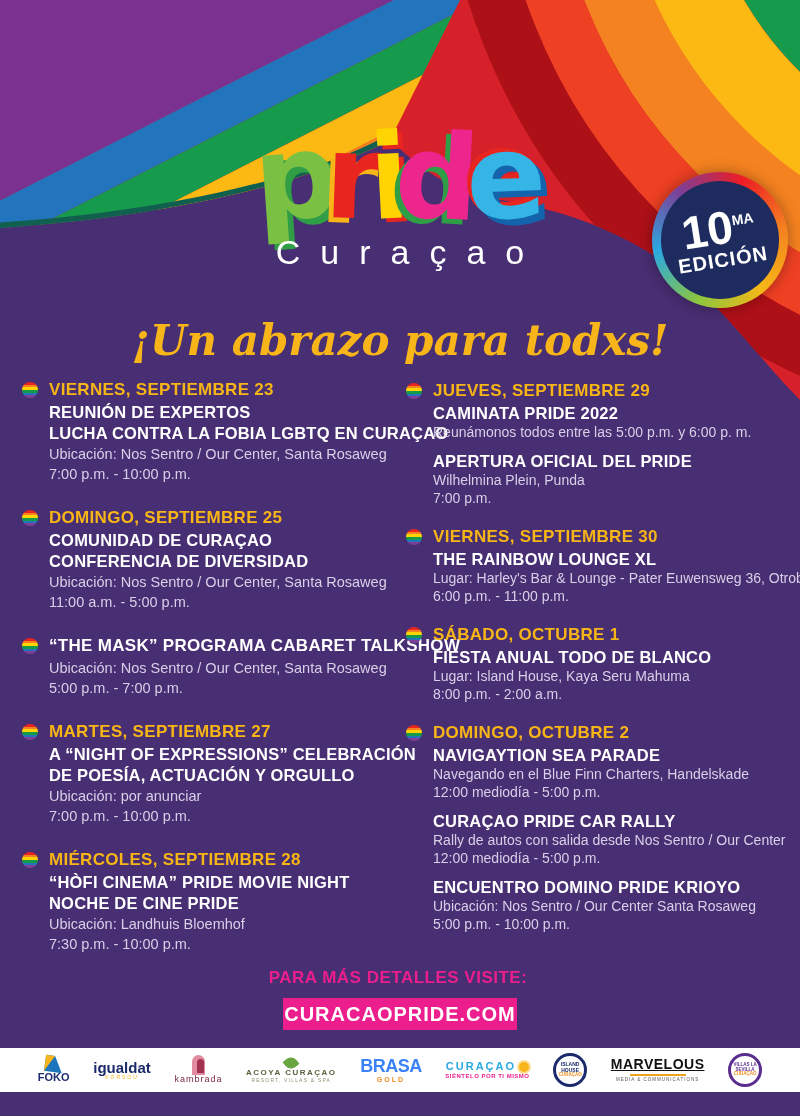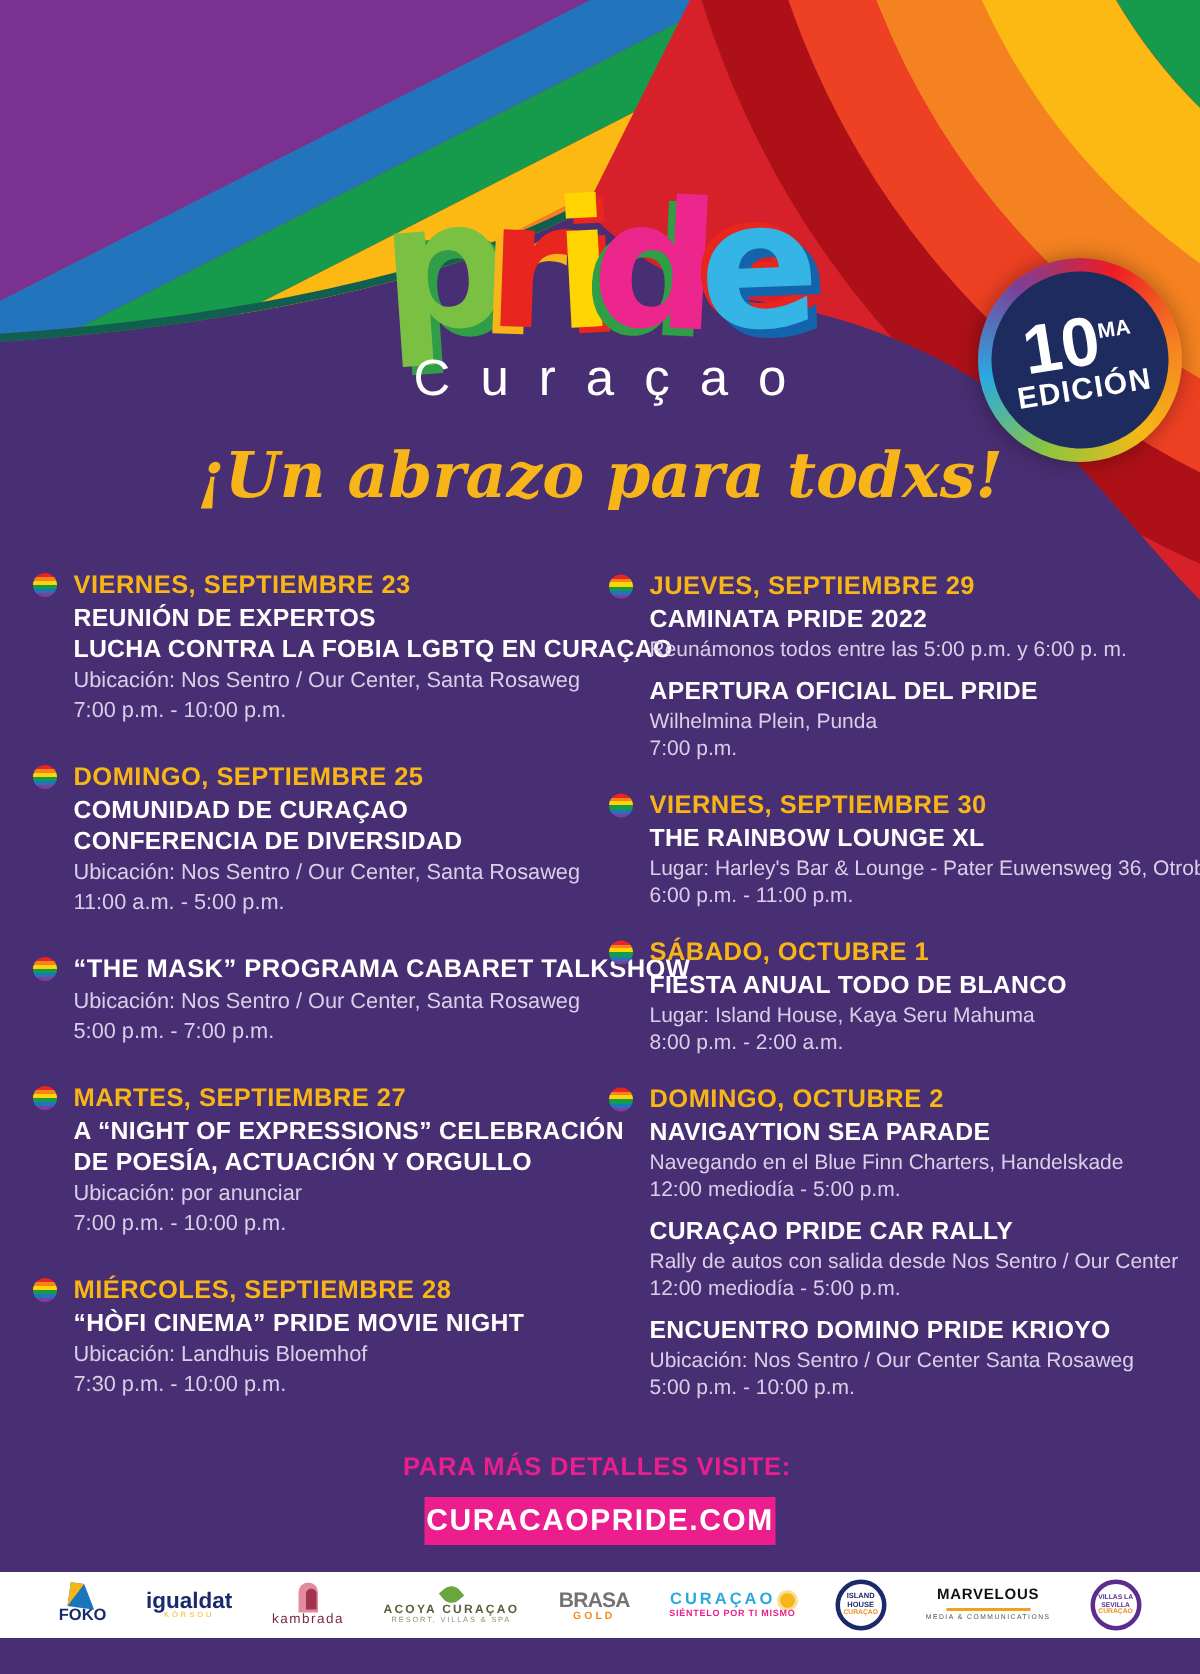--- a/index.html
+++ b/index.html
@@ -12,21 +12,21 @@
   .pl{display:inline-block;font-weight:bold;font-size:118px;font-family:"DejaVu Sans",sans-serif;margin:0 -7px;}
   .pl0{color:#7ac143;text-shadow:6px 6px 0 #2f9e47;transform:rotate(-4deg);}
   .pl1{color:#e8251f;text-shadow:-5px 5px 0 #f7b519;transform:rotate(2deg);}
   .pl2{color:#ffd400;text-shadow:5px 4px 0 #e8251f;transform:rotate(-3deg);}
   .pl3{color:#ec268d;text-shadow:-5px 5px 0 #2f9e47;transform:rotate(3deg);}
   .pl4{color:#35b5e5;text-shadow:6px 6px 0 #1464ad,-4px -4px 0 #e8251f;transform:rotate(-2deg);}
   .curacao{position:absolute;top:233px;left:0;width:800px;text-align:center;color:#fff;
     font-size:34px;letter-spacing:20px;padding-left:20px;box-sizing:border-box;font-weight:400;}
   .dates{position:absolute;top:272px;left:0;width:800px;text-align:center;color:#fff;
     font-size:22px;font-weight:bold;letter-spacing:1px;}
-  .tagline{position:absolute;top:292px;left:0;width:800px;text-align:center;color:#f7b519;
+  .tagline{position:absolute;top:316px;left:0;width:800px;text-align:center;color:#f7b519;
     font-family:"DejaVu Serif",serif;font-style:italic;font-weight:bold;font-size:42px;}
   
   .badge{position:absolute;left:652px;top:172px;width:136px;height:136px;border-radius:50%;
     background:conic-gradient(from 140deg,#f5b817,#8cc63e,#2aa9e0,#7d3f98,#ed1c24,#f58220,#f5b817);
     box-shadow:0 0 14px rgba(0,0,0,.35);}
   .badge-inner{position:absolute;left:9px;top:9px;right:9px;bottom:9px;border-radius:50%;
     background:#1d2b5f;color:#fff;display:flex;flex-direction:column;align-items:center;
     justify-content:center;transform:rotate(-9deg);}
   .badge-num{font-size:46px;font-weight:bold;line-height:.9;}
   .badge-num sup{font-size:14px;font-weight:bold;vertical-align:super;}
@@ -65,31 +65,31 @@
   .sp-foko .sp-title{color:#1b2a6b;font-size:11px;}
   .tri{width:0;height:0;border-left:9px solid #f7b519;border-right:9px solid transparent;border-bottom:16px solid #1b75bc;transform:rotate(8deg);}
   .sp-igualdat .sp-title{color:#1b2a6b;font-size:15px;text-transform:lowercase;font-weight:bold;}
   .sp-igualdat .sp-sub{color:#f7b519;letter-spacing:2px;}
   .arch{width:13px;height:20px;border-radius:7px 7px 0 0;background:#e08ba0;position:relative;}
   .arch:after{content:"";position:absolute;right:1px;top:4px;width:7px;height:14px;border-radius:4px 4px 0 0;background:#a3324f;}
   .sp-kambrada .sp-title{color:#7a2b3c;font-size:9px;font-weight:normal;letter-spacing:1px;}
   .leaf{width:12px;height:12px;background:#6aa63f;border-radius:0 60% 0 60%;transform:rotate(-40deg);}
   .sp-acoya .sp-title{color:#56623a;font-size:8px;letter-spacing:1.5px;font-weight:bold;}
   .sp-acoya .sp-sub{color:#8a9472;letter-spacing:1.2px;}
-  .sp-brasa .sp-title{color:#737373;font-size:14px;letter-spacing:-.5px;}
+  .sp-brasa .sp-title{color:#3b82f6;font-size:18px;letter-spacing:-.5px;}
   .sp-brasa .sp-sub{color:#f08c1e;font-size:7px;font-weight:bold;letter-spacing:2px;}
   .sp-curacao .sp-title{color:#2aa9e0;font-size:11px;letter-spacing:2px;}
   .sun{width:10px;height:10px;border-radius:50%;background:#f7b519;box-shadow:0 0 0 2px rgba(247,181,25,.45);}
   .sp-curacao .sp-sub{color:#ec1e8d;font-weight:bold;font-size:6px;letter-spacing:.5px;}
   .round-badge{width:34px;height:34px;border-radius:50%;display:flex;flex-direction:column;align-items:center;
     justify-content:center;text-align:center;box-sizing:border-box;}
   .sp-island-house .round-badge{border:3px solid #1b2a6b;background:#fff;}
   .sp-island-house .sp-title{color:#1b2a6b;font-size:5px;}
   .sp-island-house .sp-sub{color:#f08c1e;font-size:4.5px;font-weight:bold;}
-  .sp-marvelous .sp-title{color:#111;font-size:10px;letter-spacing:.5px;font-family:"Liberation Sans",sans-serif;}
+  .sp-marvelous .sp-title{color:#111;font-size:14px;letter-spacing:.5px;font-family:"Liberation Sans",sans-serif;text-decoration:underline;}
   .mline{width:56px;height:2px;background:#f0a21e;margin:2px 0;}
   .sp-marvelous .sp-sub{color:#555;letter-spacing:1px;font-size:4.5px;}
   .sp-villas .round-badge{border:3px solid #5b2d8e;background:#fff;}
   .sp-villas .sp-title{color:#5b2d8e;font-size:4.5px;}
   .sp-villas .sp-sub{color:#f08c1e;font-size:4.5px;font-weight:bold;}
 </style>
 </head>
 <body>
 
 <div class="poster">
@@ -178,20 +178,21 @@
           <div class="title">DE POESÍA, ACTUACIÓN Y ORGULLO</div>
           <div class="detail">Ubicación: por anunciar</div>
           <div class="detail">7:00 p.m. - 10:00 p.m.</div>
         </div>
       </div>
       <div class="event">
         <span class="bullet"></span>
         <div class="ev-heading">MIÉRCOLES, SEPTIEMBRE 28</div>
         <div class="block">
           <div class="title">“HÒFI CINEMA” PRIDE MOVIE NIGHT</div>
+          <div class="title">NOCHE DE CINE PRIDE</div>
           <div class="detail">Ubicación: Landhuis Bloemhof</div>
           <div class="detail">7:30 p.m. - 10:00 p.m.</div>
         </div>
       </div>
     </div>
   <div class="col col-right" id="col-right">
       <div class="event">
         <span class="bullet"></span>
         <div class="ev-heading">JUEVES, SEPTIEMBRE 29</div>
         <div class="block">

